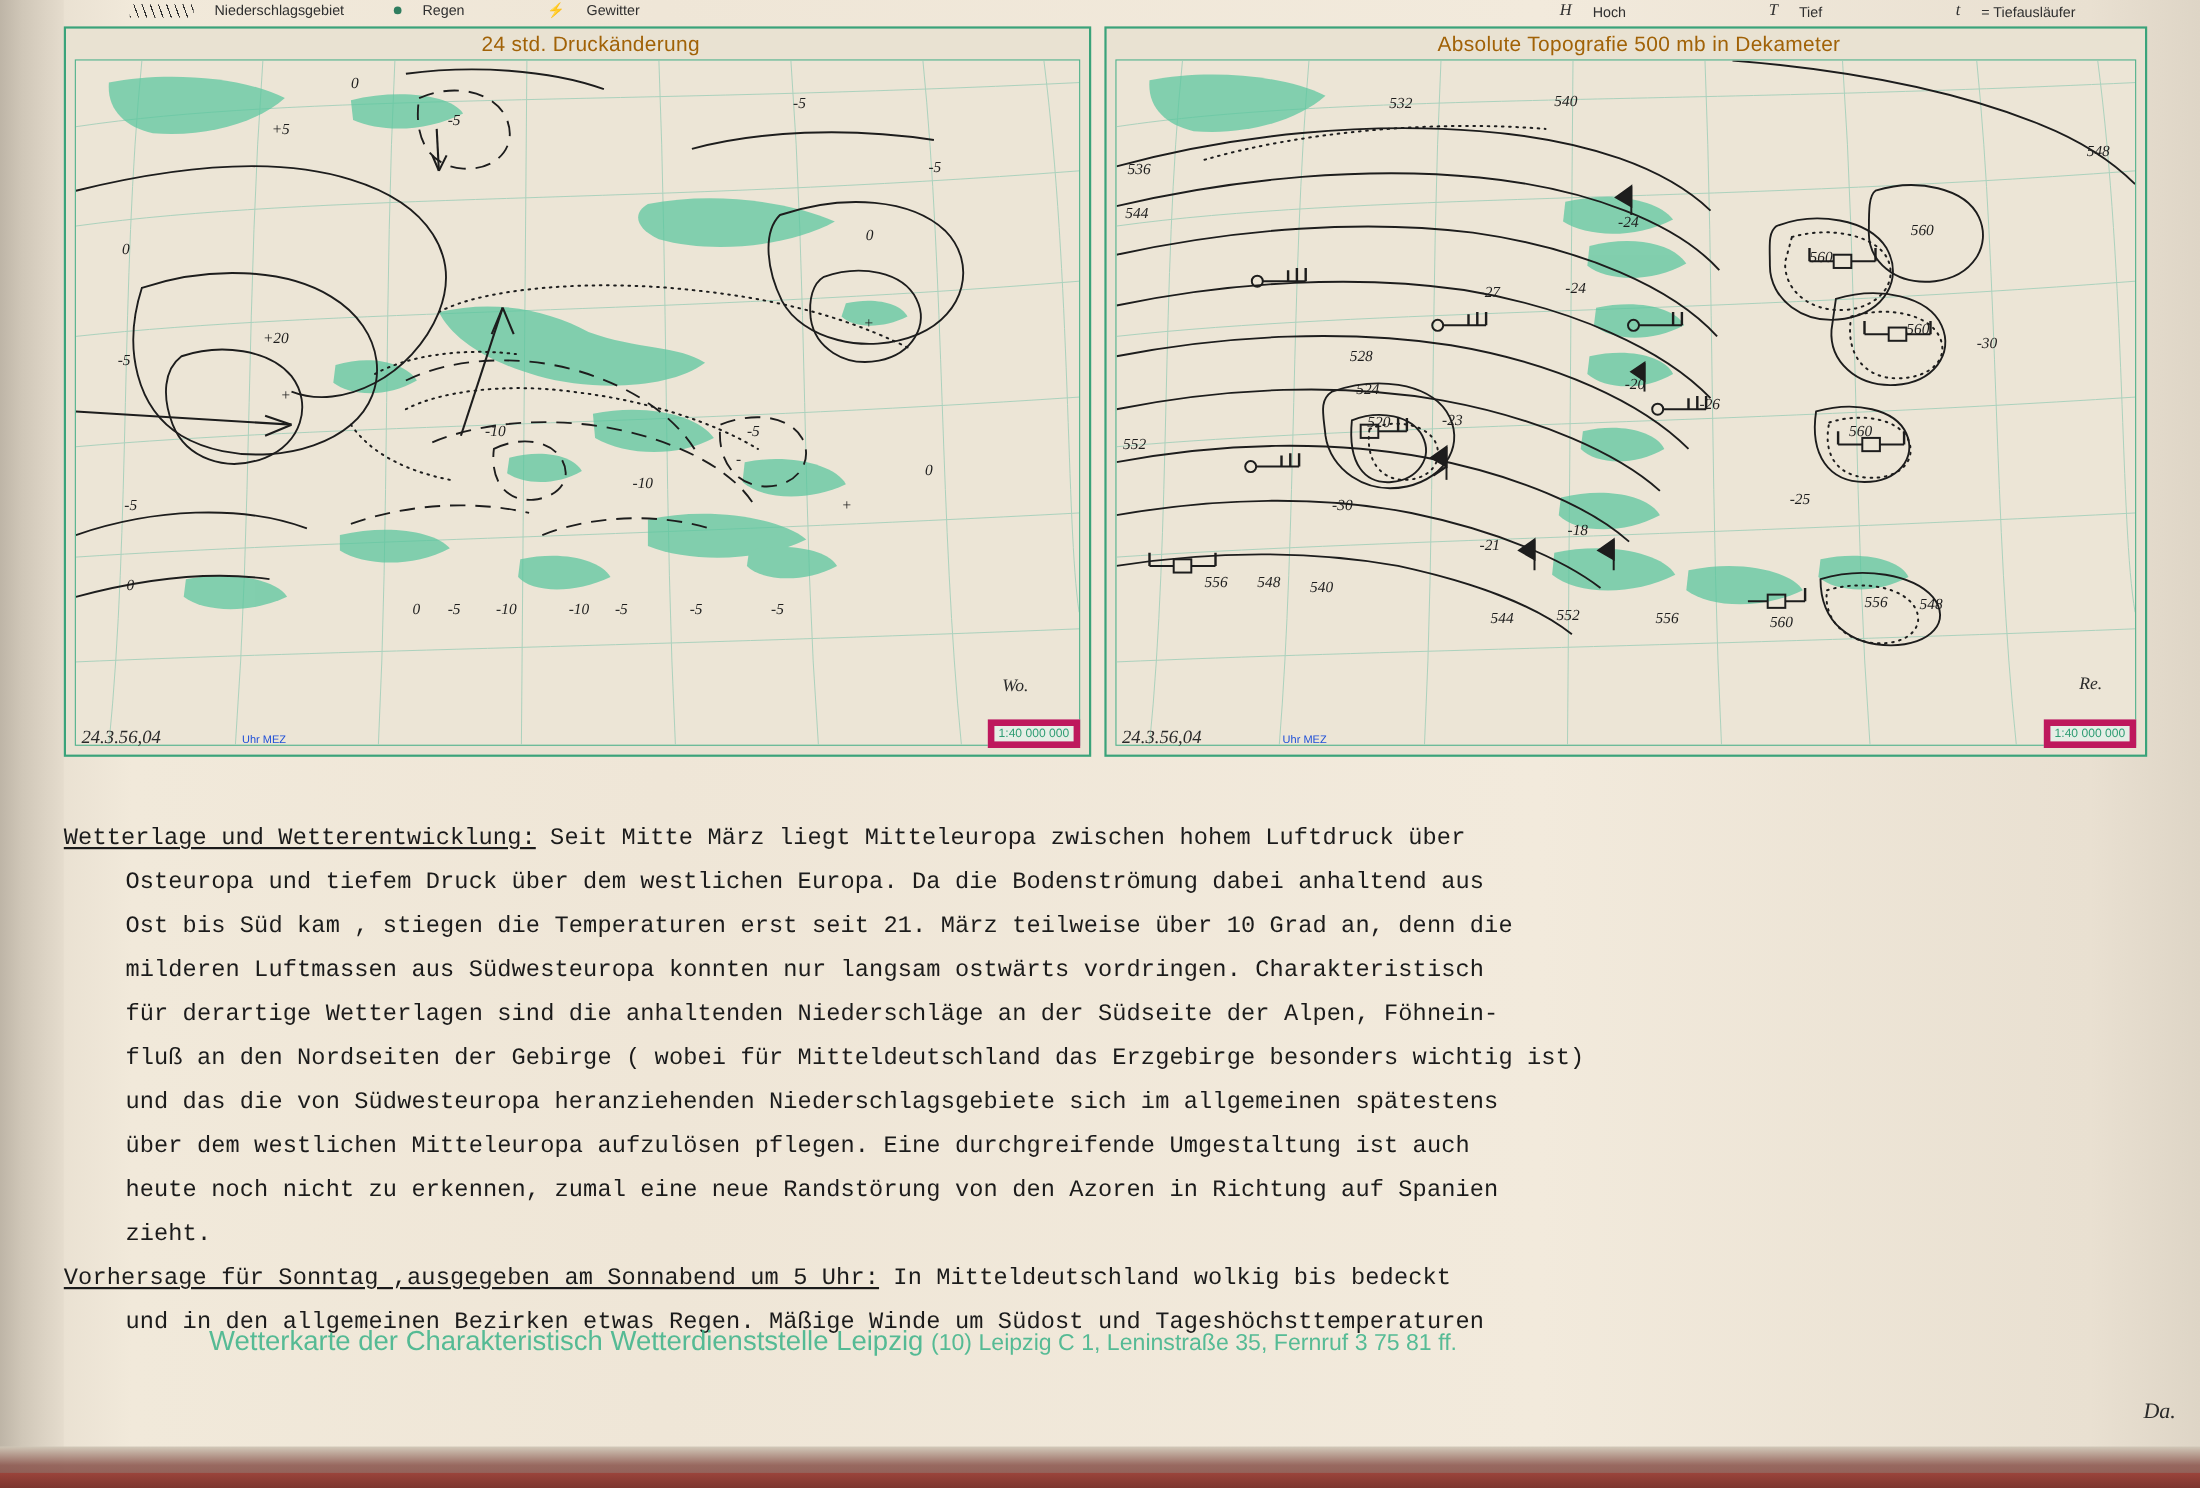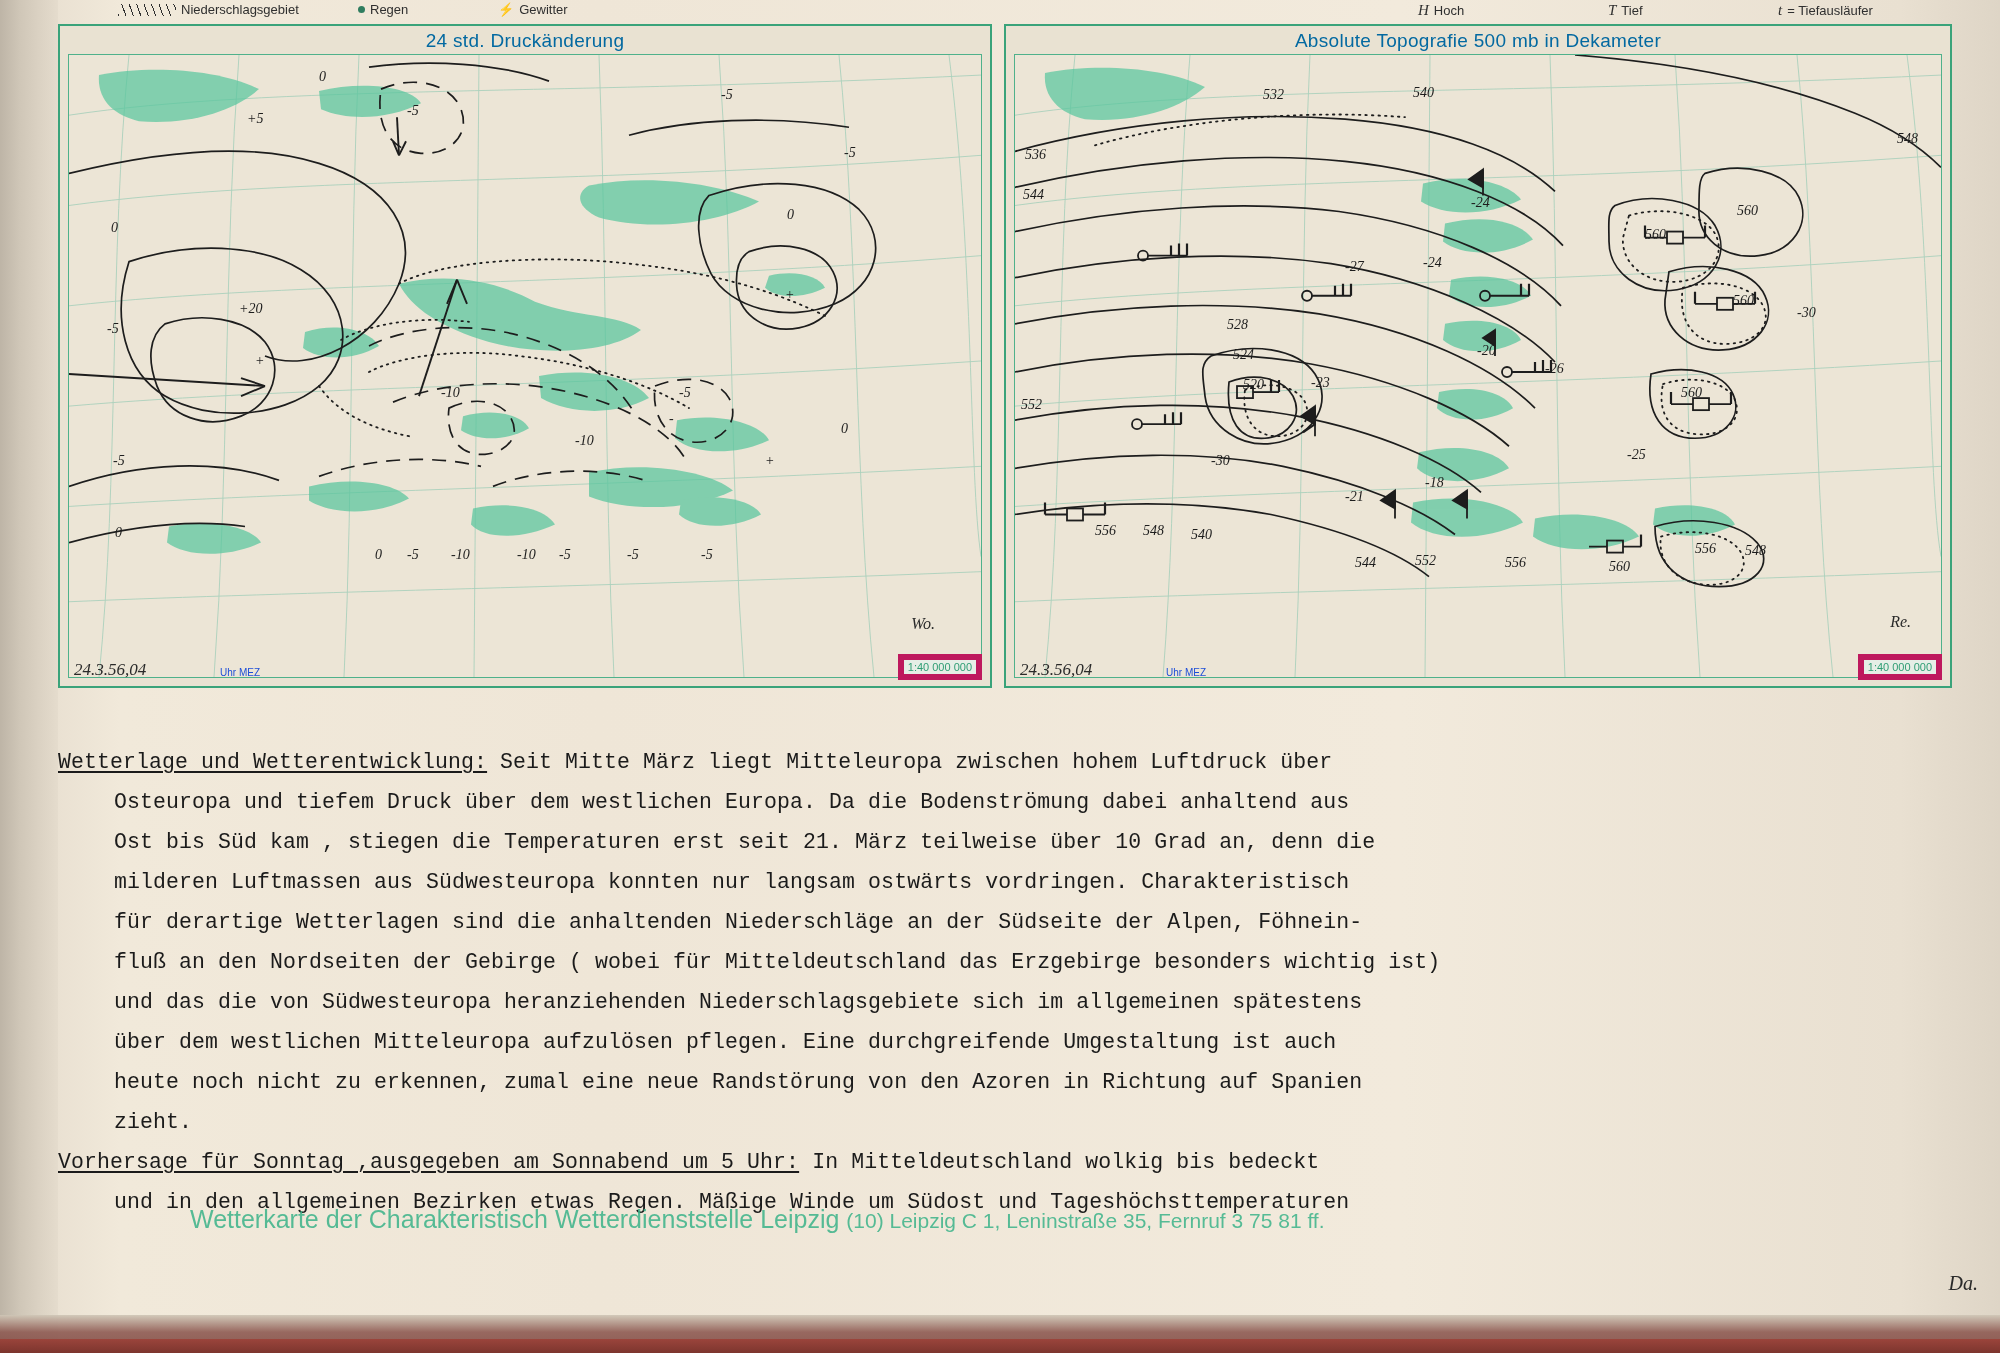--- a/index.html
+++ b/index.html
@@ -30,40 +30,40 @@
     position:absolute;left:0;bottom:0;width:2000px;height:14px;
     background:linear-gradient(180deg,#9c3f36 0%, #7a2f28 100%);
     opacity:.85;
   }
 
   
   .legend-strip{
     position:absolute;left:58px;top:0;width:1890px;height:22px;
     font-size:13px;color:#2f2f2f;
   }
-  .legend-item{position:absolute;white-space:nowrap;display:flex;align-items:center;gap:5px;}
+  .legend-item{position:absolute;white-space:nowrap;display:flex;align-items:center;gap:19px;}
   .hatch{
     display:inline-block;width:58px;height:12px;
     background:repeating-linear-gradient(70deg,#2f2f2f 0 1px,transparent 1px 7px);
   }
   .dot{display:inline-block;width:7px;height:7px;border-radius:50%;background:#2f7d5f;}
 
   
   .map-panel{
     position:absolute;
     border:2px solid #3aa37a;
     background:#e9e2d2;
     overflow:hidden;
   }
   #map-left{left:58px;top:24px;width:930px;height:660px;}
   #map-right{left:1004px;top:24px;width:944px;height:660px;}
 
   .map-title{
     position:absolute;top:4px;left:0;width:100%;
-    text-align:center;color:#0369a1;font-size:19px;letter-spacing:.3px;
+    text-align:center;color:#a16207;font-size:19px;letter-spacing:.3px;padding-left:12px;
   }
   .map-inner{
     position:absolute;left:8px;top:28px;right:8px;bottom:8px;
     border:1px solid #4fb18b;
     background:#ece5d6;
     overflow:hidden;
   }
   .map-date{
     position:absolute;left:14px;bottom:6px;color:#2a2a2a;font-size:17px;
     font-family:"Liberation Serif", serif;font-style:italic;

